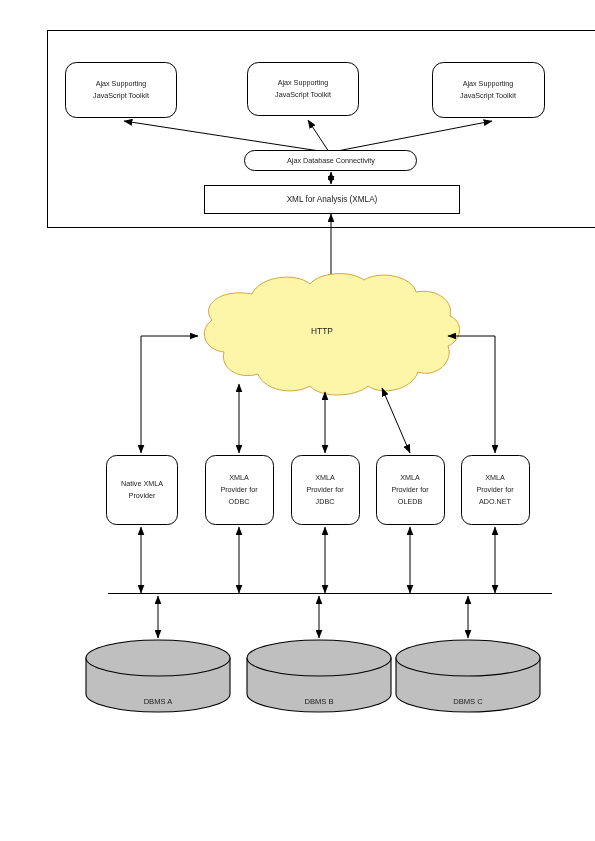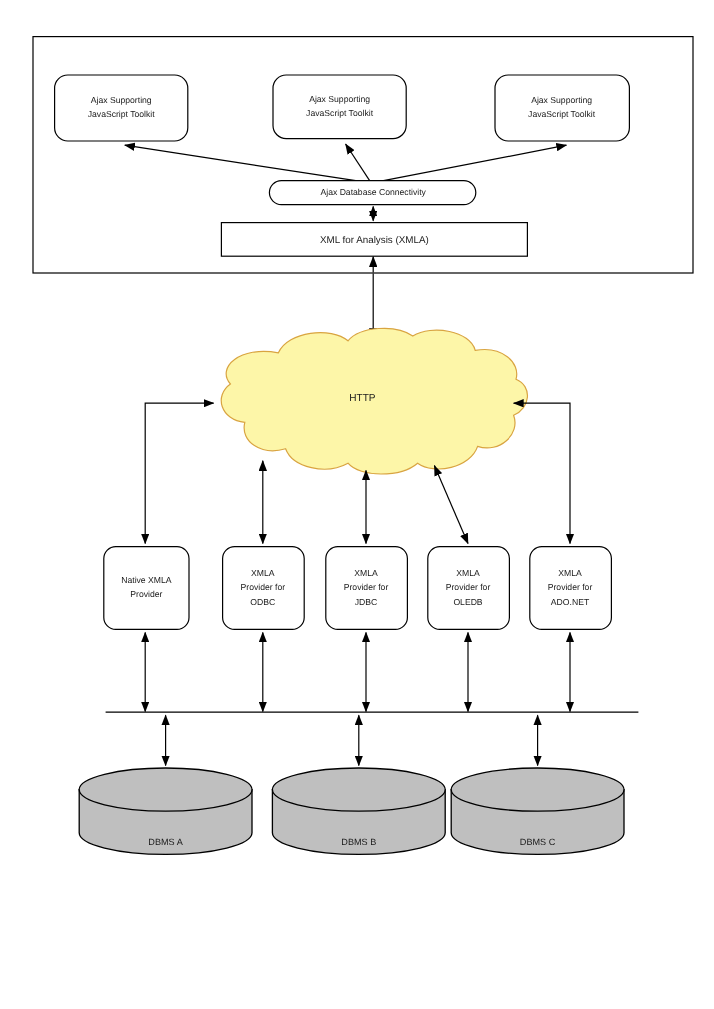--- a/index.html
+++ b/index.html
@@ -10,20 +10,21 @@
   body {
     width: 595px;
     height: 841px;
     font-family: "Liberation Sans", sans-serif;
     overflow: hidden;
   }
   #diagram-root {
     position: relative;
     width: 557px;
     height: 841px;
+    margin-left: 20px;
   }
   svg#diagram-svg {
     position: absolute;
     top: 0;
     left: 0;
     width: 595px;
     height: 841px;
   }
   .node-label {
     font-family: "Liberation Sans", sans-serif;

